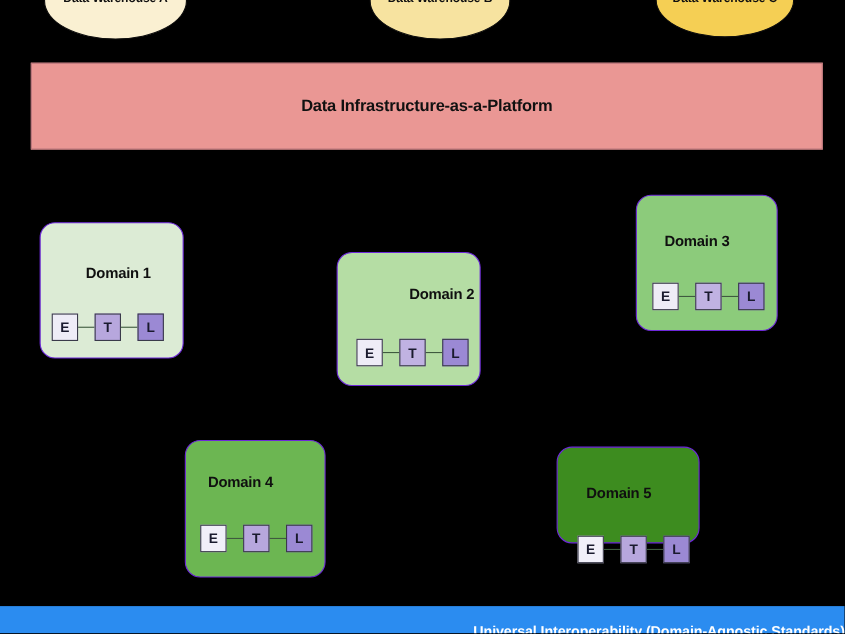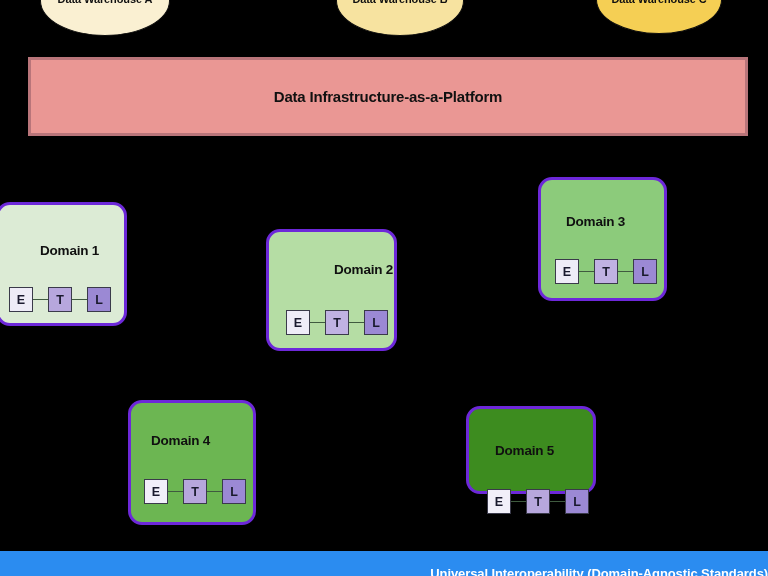--- a/index.html
+++ b/index.html
@@ -32,39 +32,40 @@
     font-weight: bold;
     color: #101010;
     white-space: nowrap;
     letter-spacing: -0.1px;
   }
 
   
   .platform-band {
     position: absolute;
     box-sizing: border-box;
-    border: 3px solid #0c4a6e;
+    border: 1px solid #0c4a6e;
     display: flex;
     align-items: center;
     justify-content: center;
   }
   .platform-label {
     font-size: 15px;
     font-weight: bold;
     color: #111111;
     letter-spacing: -0.2px;
     white-space: nowrap;
   }
 
   
   .domain {
     position: absolute;
     box-sizing: border-box;
-    border: 3px solid #6d28d9;
+    border: 1px solid #6d28d9;
     border-radius: 14px;
+    margin-left: 40px;
   }
   .domain-label {
     position: absolute;
     font-size: 13.5px;
     font-weight: bold;
     color: #101010;
     white-space: nowrap;
     letter-spacing: -0.2px;
   }
 

